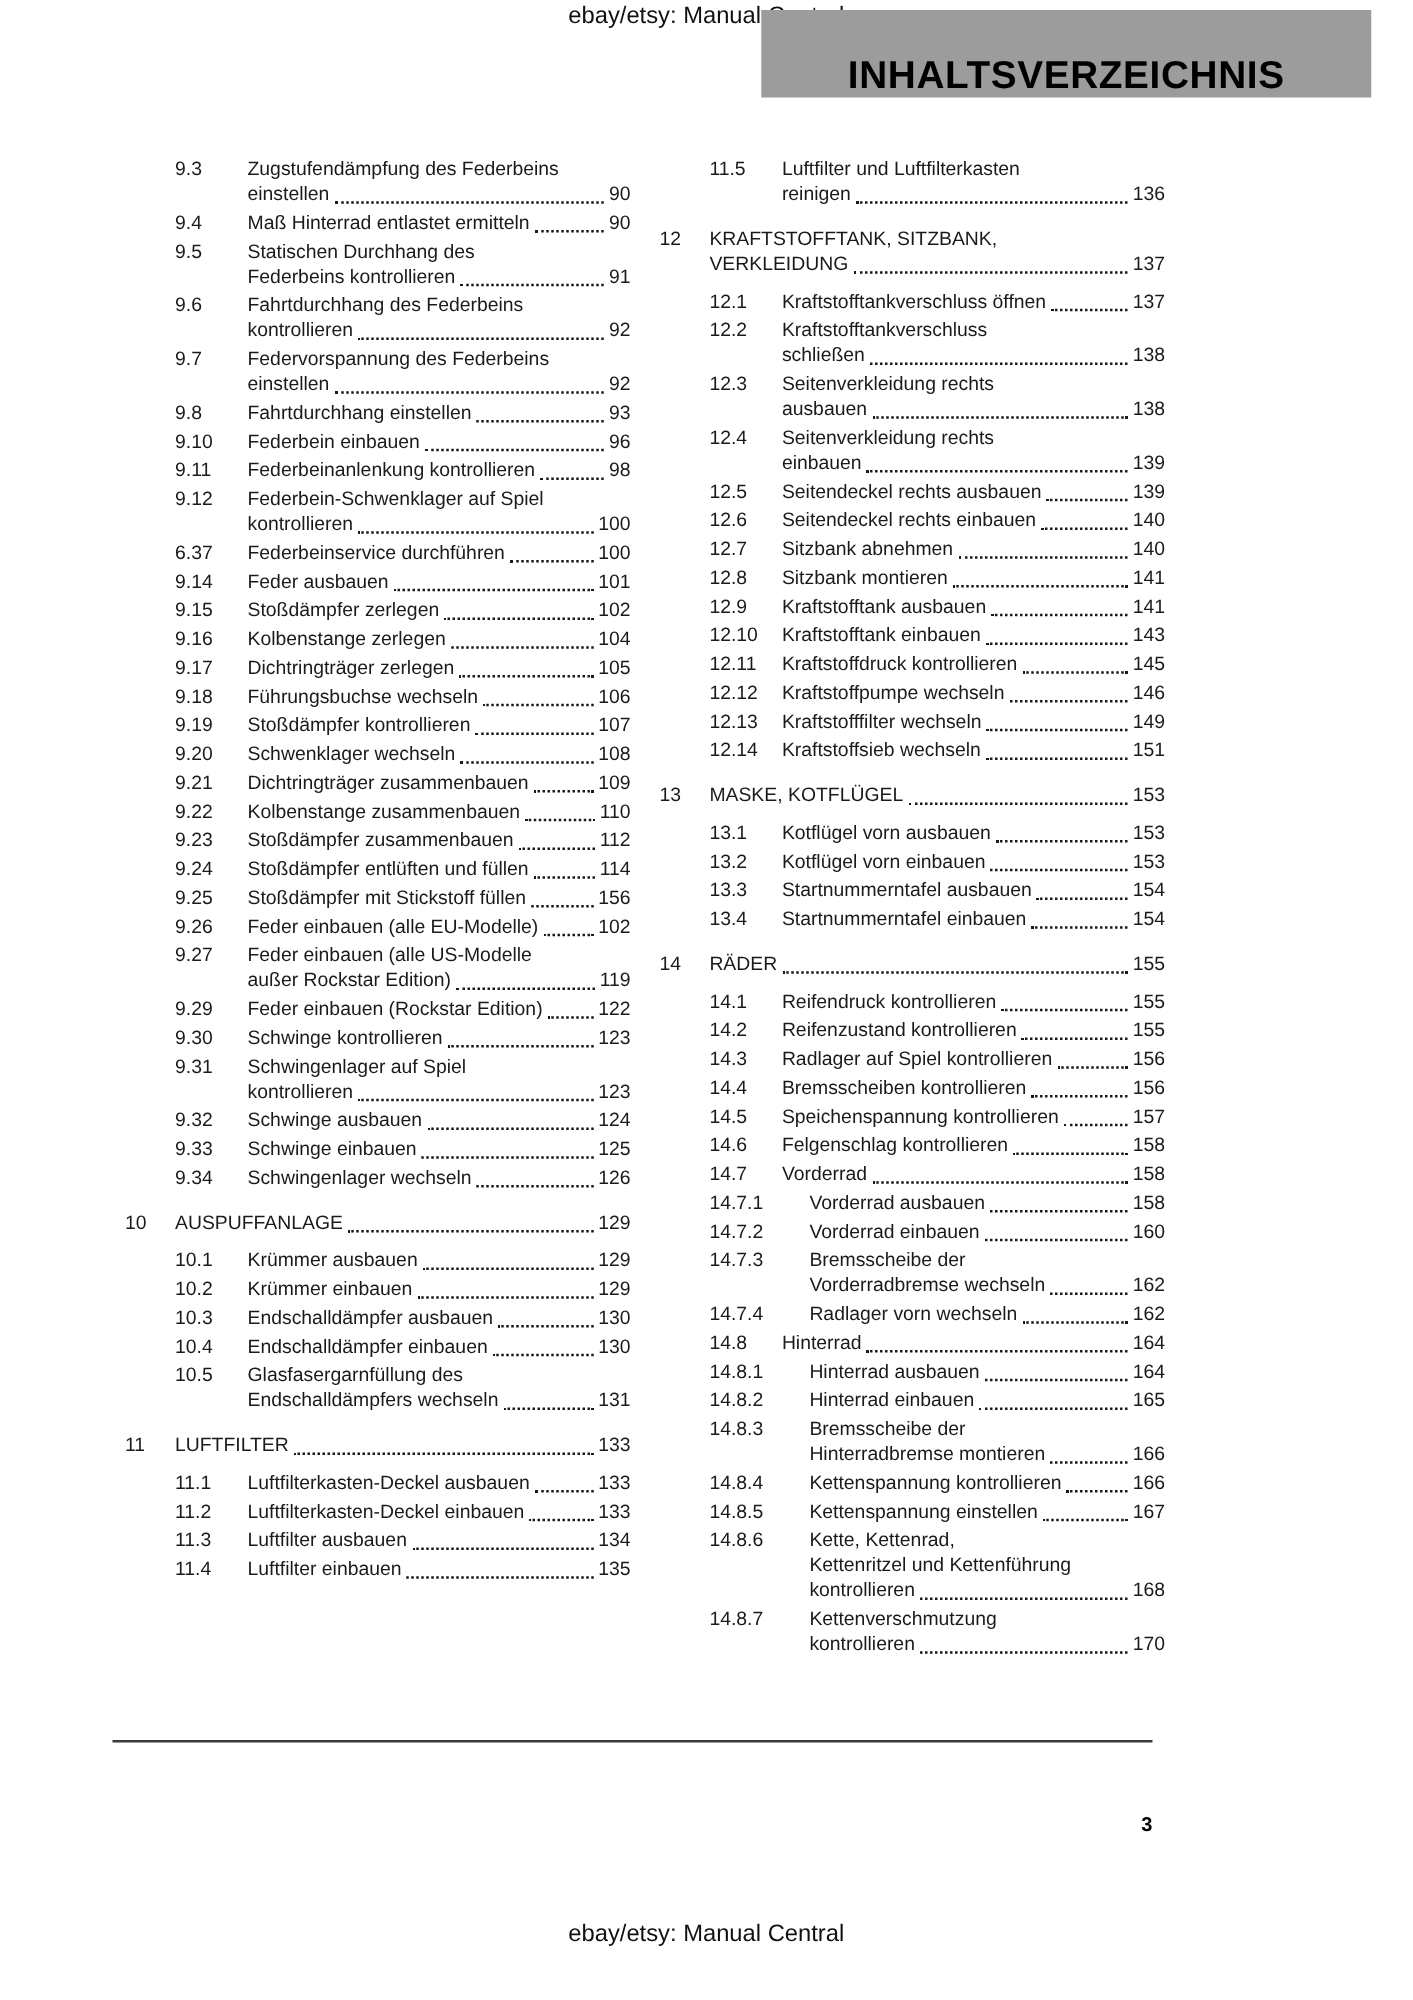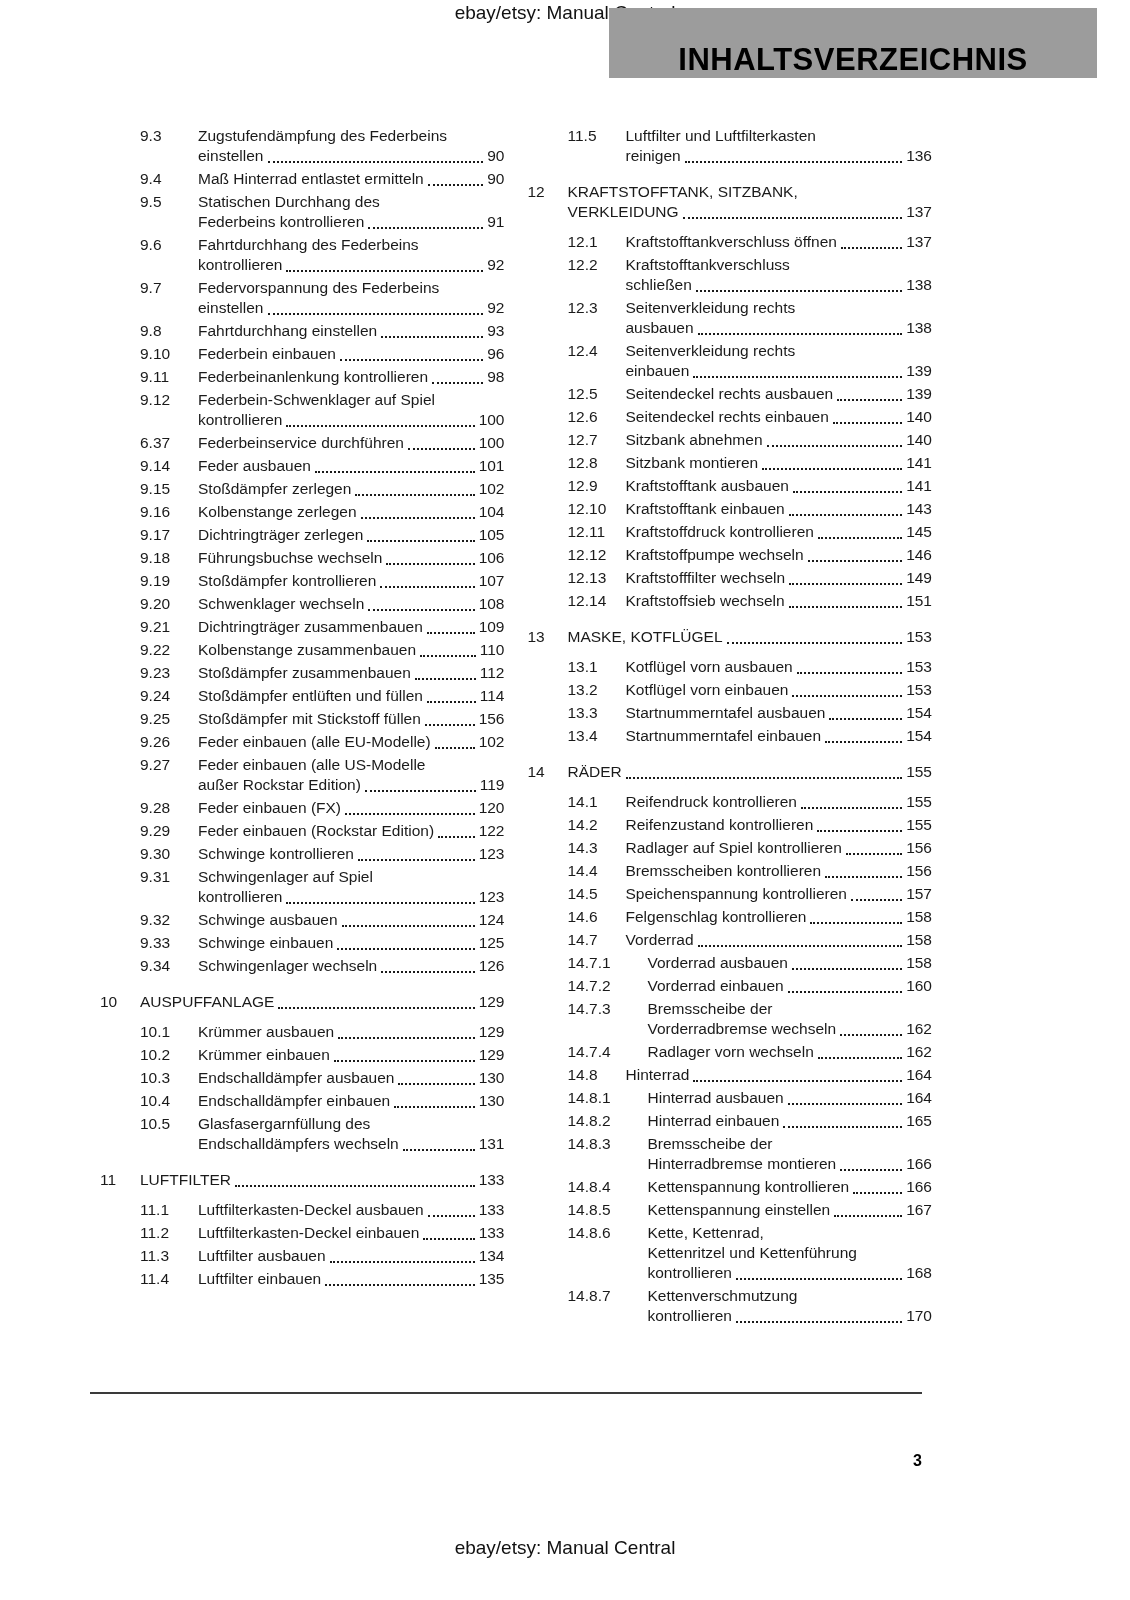--- a/index.html
+++ b/index.html
@@ -313,30 +313,20 @@
           <span class="body">
             <span class="line">Feder einbauen (alle US-Modelle</span>
             <span class="line last">
               <span class="txt">außer Rockstar Edition)</span>
               <span class="leader"></span>
               <span class="page-col">119</span>
             </span>
           </span>
         </div>
         <div class="entry level-2">
-          <span class="num">9.28</span>
-          <span class="body">
-            <span class="line last">
-              <span class="txt">Feder einbauen (FX)</span>
-              <span class="leader"></span>
-              <span class="page-col">120</span>
-            </span>
-          </span>
-        </div>
-        <div class="entry level-2">
           <span class="num">9.29</span>
           <span class="body">
             <span class="line last">
               <span class="txt">Feder einbauen (Rockstar Edition)</span>
               <span class="leader"></span>
               <span class="page-col">122</span>
             </span>
           </span>
         </div>
         <div class="entry level-2">

